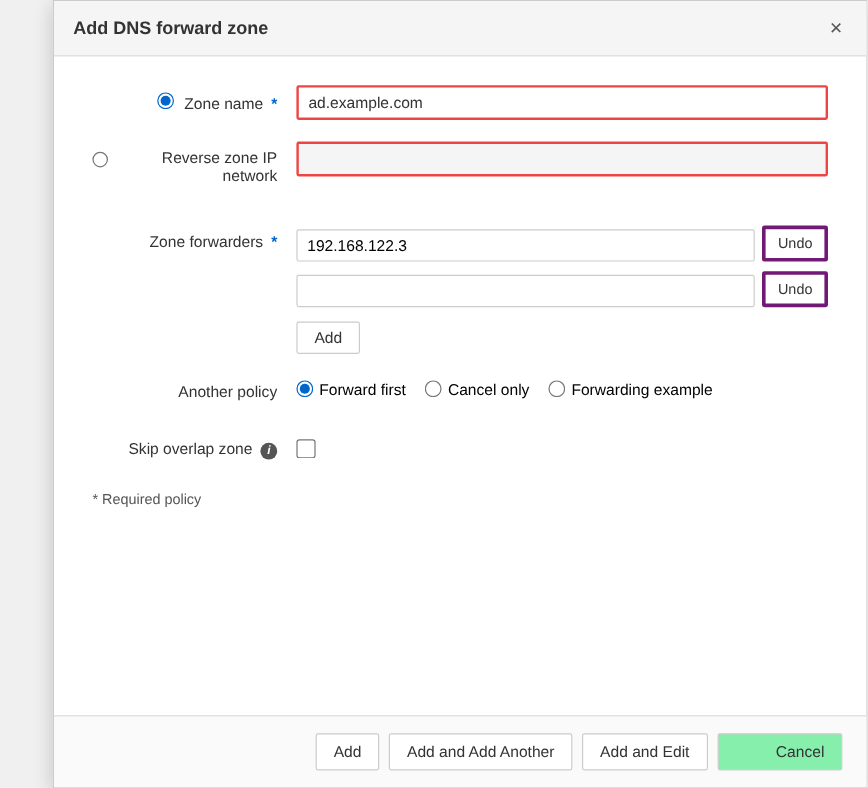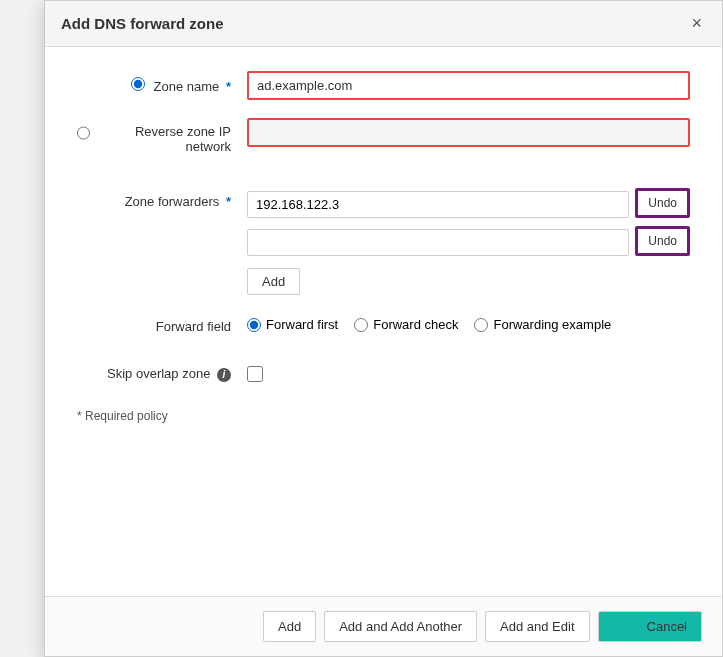--- a/index.html
+++ b/index.html
@@ -112,21 +112,20 @@
       margin-top: 4px;
     }
     .policy-row {
       display: flex;
       align-items: center;
       gap: 16px;
       padding-top: 4px;
     }
     .policy-option {
       display: flex;
-      align-items: center;
       gap: 5px;
       cursor: pointer;
     }
     .policy-option input[type="radio"] {
       accent-color: #0066cc;
       width: 14px;
       height: 14px;
     }
     .skip-overlap-label {
       width: 170px;
@@ -170,21 +169,21 @@
       font-size: 13px;
       border-radius: 2px;
       cursor: pointer;
       border: 1px solid #ccc;
     }
     .footer-btn-primary {
       background: #fff;
       color: #333;
     }
     .footer-btn-cancel {
-      background: #14b8a6;
+      background: #86efac;
       color: #333;
       padding-left: 48px;
     }
   </style>
 </head>
 <body>
 
 <div class="dialog">
 
   <div class="dialog-header">
@@ -234,31 +233,31 @@
         <div class="forwarder-row">
           <input type="text" class="forwarder-input" value="" style="">
           <button class="undo-btn">Undo</button>
         </div>
         <button class="add-btn">Add</button>
       </div>
     </div>
 
     <div class="form-row">
       <div class="form-label">
-        <span>Forward field</span>
+        <span>Another policy</span>
       </div>
       <div class="form-control">
         <div class="policy-row">
           <label class="policy-option">
             <input type="radio" name="forward_policy" checked="" style="accent-color: rgb(0, 102, 204); width: 14px; height: 14px;">
             <span>Forward first</span>
           </label>
           <label class="policy-option">
             <input type="radio" name="forward_policy" style="accent-color: rgb(0, 102, 204); width: 14px; height: 14px;">
-            <span>Forward check</span>
+            <span>Cancel only</span>
           </label>
           <label class="policy-option">
             <input type="radio" name="forward_policy" style="accent-color: rgb(0, 102, 204); width: 14px; height: 14px;">
             <span>Forwarding example</span>
           </label>
         </div>
       </div>
     </div>
 
     <div style="height:10px;"></div>

